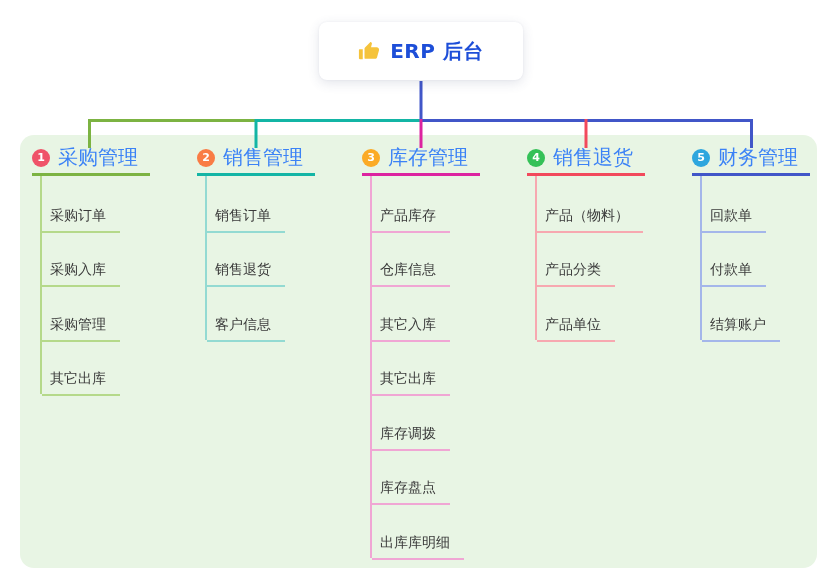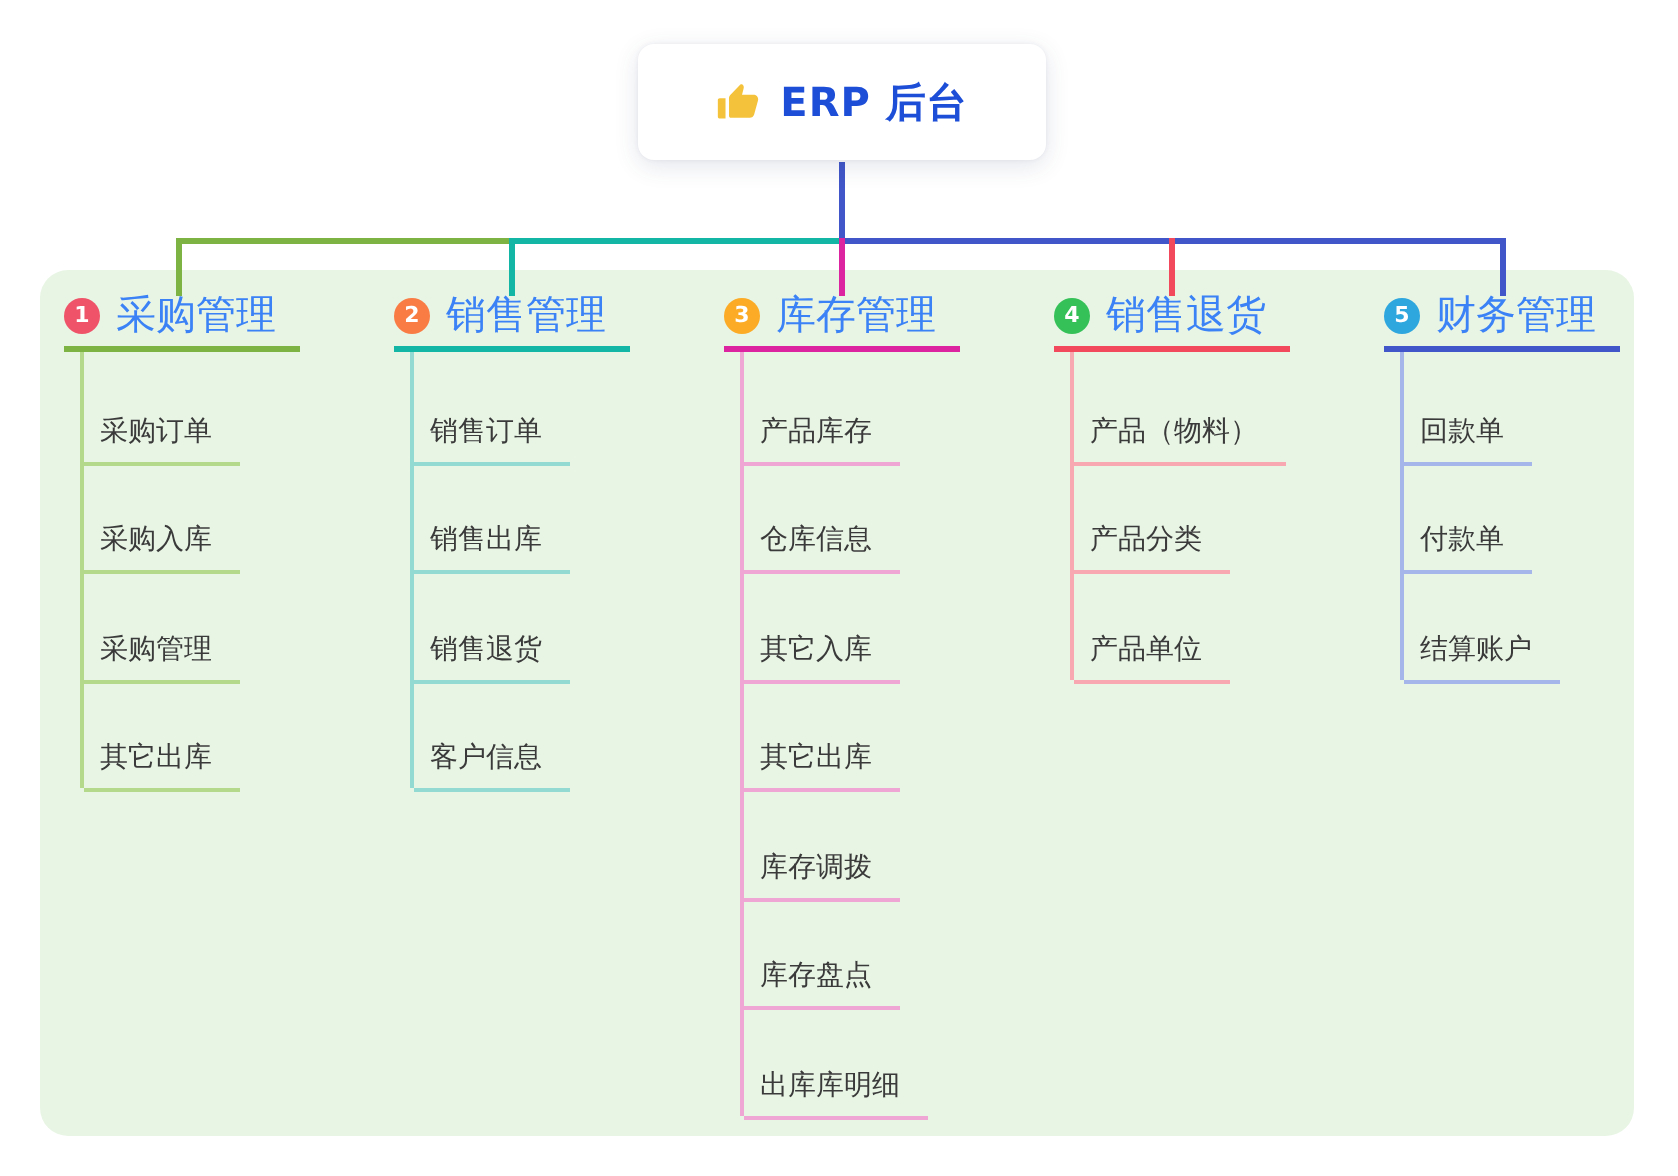--- a/index.html
+++ b/index.html
@@ -119,23 +119,20 @@
   <div class="branch" style="left: 197px; --main: #13b5a5; --light: #93dad2; --badge: #f97c45;">
     <div class="branch-header">
       <span class="badge">2</span>
       <span class="branch-label">销售管理</span>
     </div>
     <div class="children">
       <div class="child-row">
           <div class="child">销售订单</div>
         </div>
       <div class="child-row">
-          <div class="child">销售出库</div>
-        </div>
-      <div class="child-row">
           <div class="child">销售退货</div>
         </div>
       <div class="child-row">
           <div class="child">客户信息</div>
         </div>
     </div>
   </div>
 
   <div class="branch" style="left: 362px; --main: #dc23a0; --light: #f0a6d4; --badge: #fbab26;">
     <div class="branch-header">

